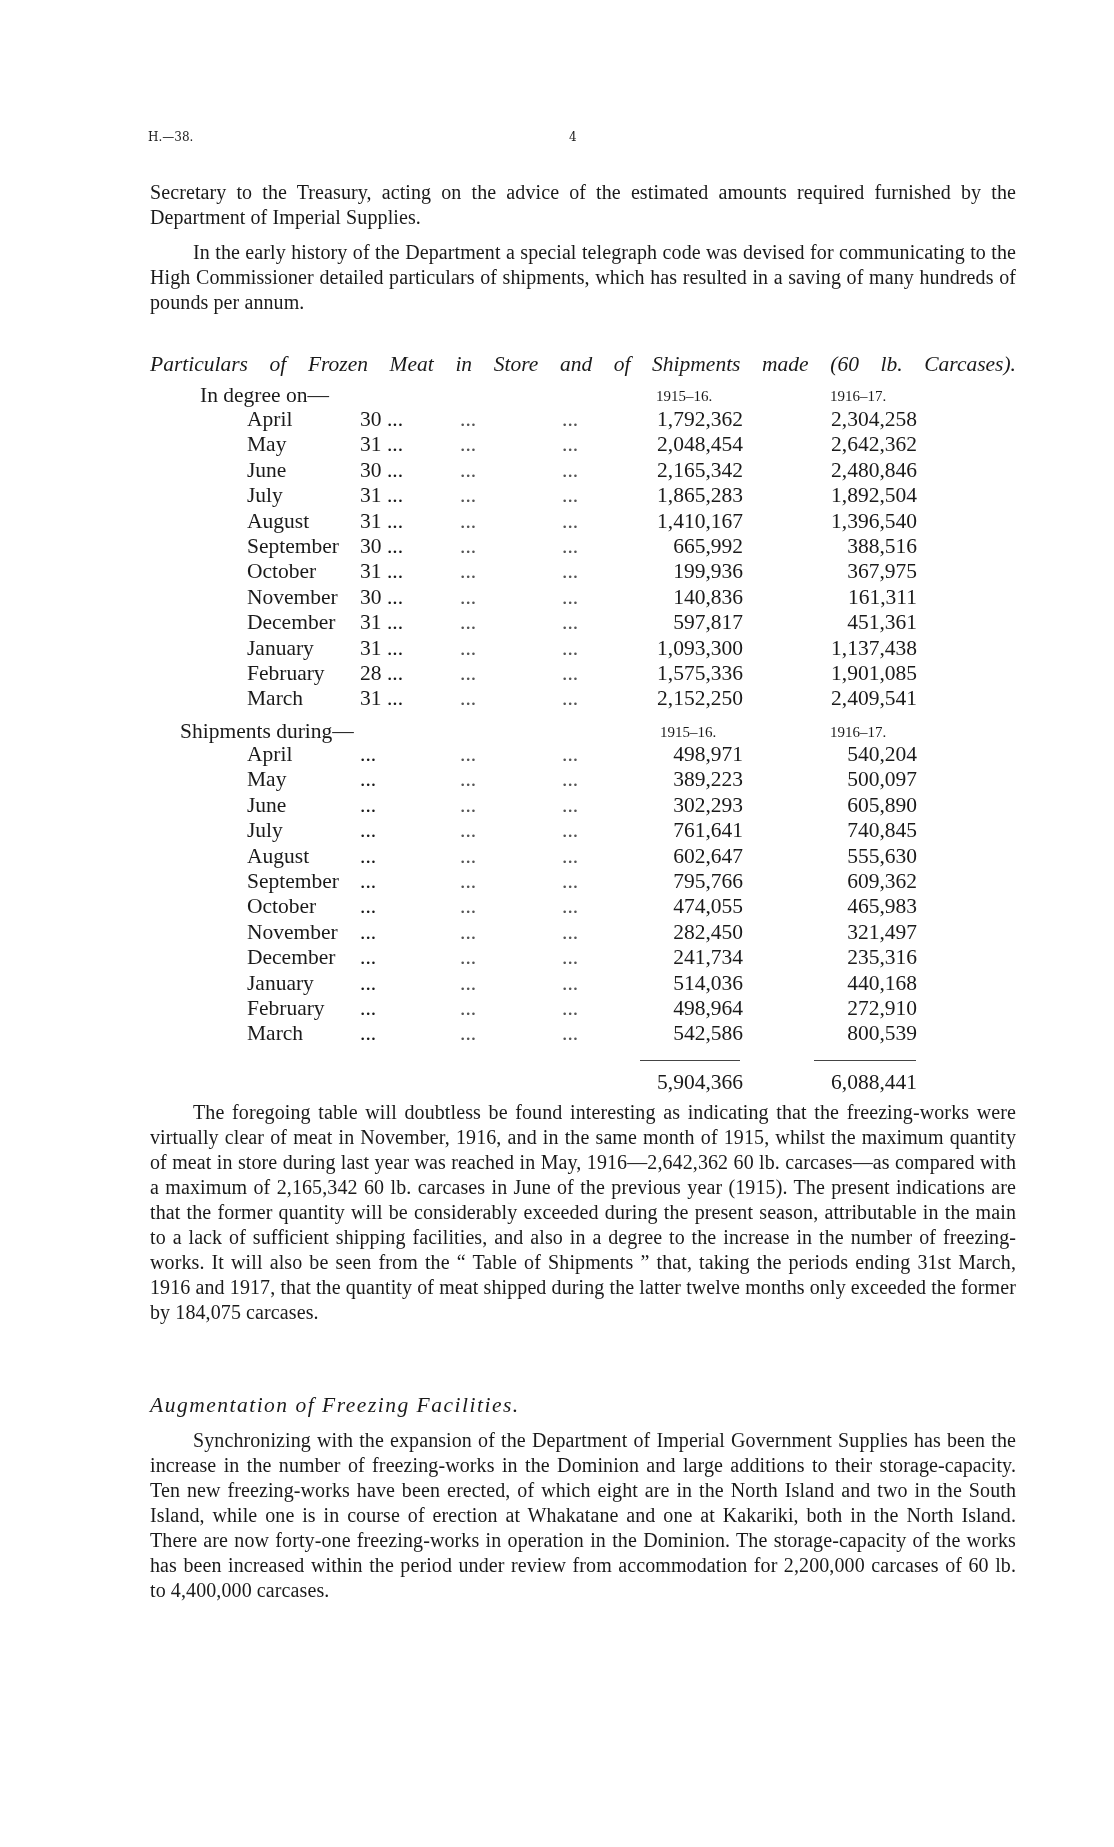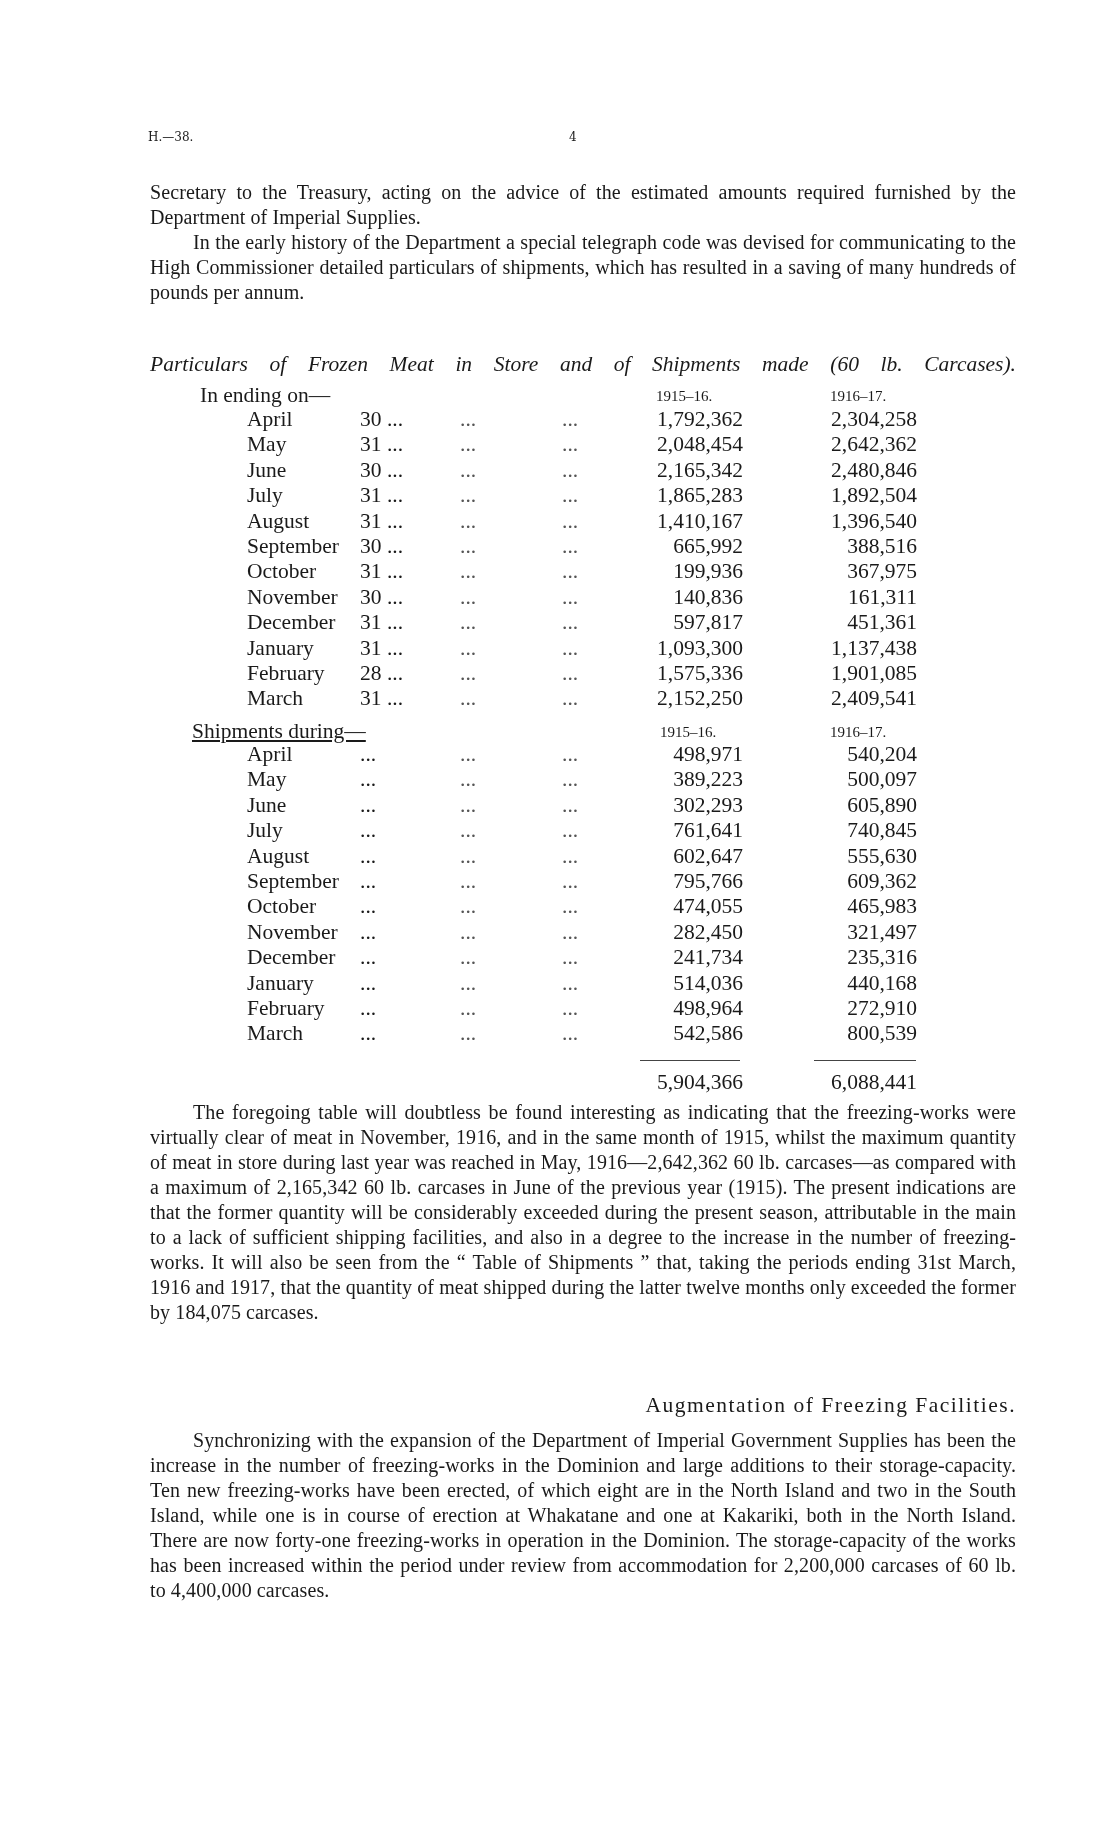--- a/index.html
+++ b/index.html
@@ -37,41 +37,41 @@
   .lead1 { left: 460px; color: #555; }
   .lead2 { left: 562px; color: #555; }
   .v1 { right: 371px; text-align: right; }
   .v2 { right: 197px; text-align: center; }
   .colhdr {
     position: absolute; font-family: "Liberation Serif", serif;
     font-size: 15px; line-height: 20px; white-space: nowrap;
   }
   .rule { position: absolute; height: 1px; background: #444; top: 1060px; }
   .heading-it {
-    position: absolute; left: 150px; width: 866px; top: 1393px; text-align: right;
-    font-family: "Liberation Serif", serif; font-size: 21.5px;
+    position: absolute; left: 150px; width: 866px; top: 1393px; text-align: left;
+    font-family: "Liberation Serif", serif; font-style: italic; font-size: 21.5px;
     line-height: 25px; letter-spacing: 1.5px;
   }
 </style>
 </head>
 <body>
 
 <div class="hdr hdr-left">H.—38.</div>
 <div class="hdr hdr-num">4</div>
 
 <div class="para" style="top:180px;">
   <span>Secretary to the Treasury, acting on the advice of the estimated amounts required furnished by the Department of Imperial Supplies.</span>
 </div>
-<div class="para" style="top:230px;">
+<div class="para" style="top:240px;">
   <span class="ind"></span><span>In the early history of the Department a special telegraph code was devised for communicating to the High Commissioner detailed particulars of shipments, which has resulted in a saving of many hundreds of pounds per annum.</span>
 </div>
 
 <div class="title-it">Particulars of Frozen Meat in Store and of Shipments made (60 lb. Carcases).</div>
 
-<div class="tbl-label" style="left:200px; top:383px;">In ending on—</div>
+<div class="tbl-label" style="left:200px; top:383px;">In degree on—</div>
 <div class="colhdr" style="left:656px; top:386px;">1915–16.</div>
 <div class="colhdr" style="left:830px; top:386px;">1916–17.</div>
 
 <div id="store-rows">
     <div class="row" style="top: 407px;">
       <span class="month">April</span>
       <span class="day">30 ...</span>
       <span class="lead1">...</span>
       <span class="lead2">...</span>
       <span class="v1">1,792,362</span>
@@ -160,21 +160,21 @@
     <div class="row" style="top: 686.4px;">
       <span class="month">March</span>
       <span class="day">31 ...</span>
       <span class="lead1">...</span>
       <span class="lead2">...</span>
       <span class="v1">2,152,250</span>
       <span class="v2">2,409,541</span>
     </div>
   </div>
 
-<div class="tbl-label" style="left:192px; top:719px;text-decoration:underline;">Shipments during—</div>
+<div class="tbl-label" style="left:180px; top:719px;">Shipments during—</div>
 <div class="colhdr" style="left:660px; top:722px;">1915–16.</div>
 <div class="colhdr" style="left:830px; top:722px;">1916–17.</div>
 
 <div id="ship-rows">
     <div class="row" style="top: 742px;">
       <span class="month">April</span>
       <span class="day">...</span>
       <span class="lead1">...</span>
       <span class="lead2">...</span>
       <span class="v1">498,971</span>

